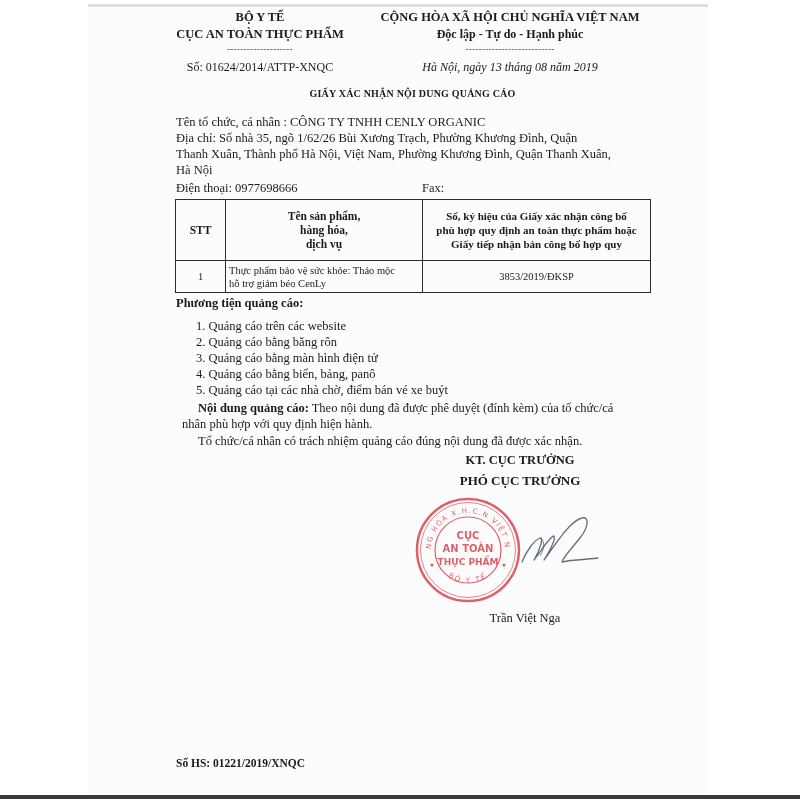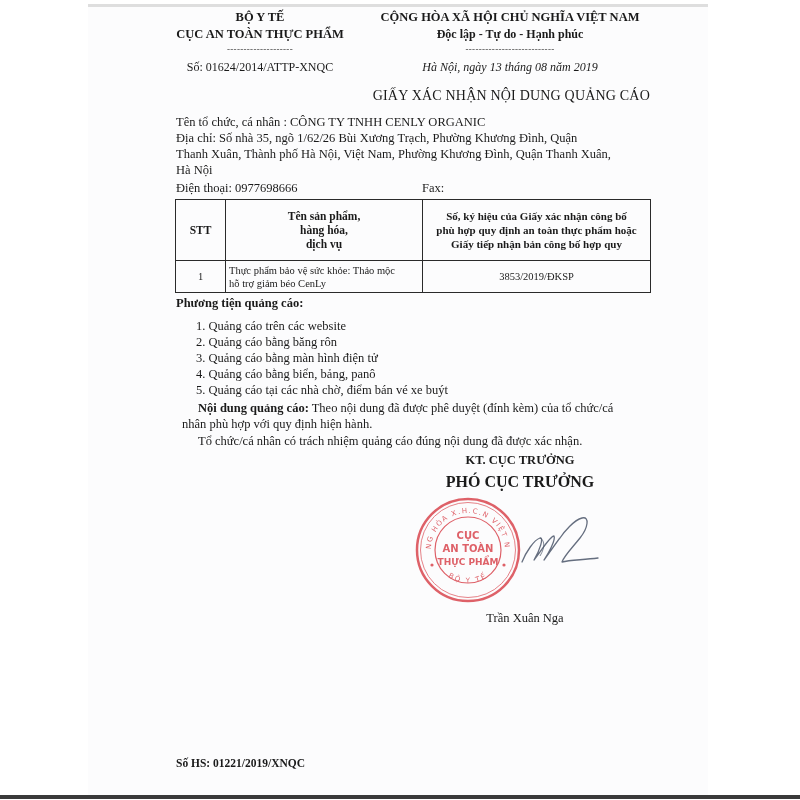--- a/index.html
+++ b/index.html
@@ -35,21 +35,21 @@
     }
     .abs { position: absolute; white-space: nowrap; }
     .bold { font-weight: bold; }
     .italic { font-style: italic; }
     .center { text-align: center; }
 
     .hdr-left { left: 160px; width: 200px; text-align: center; font-size: 12.5px; font-weight: bold; line-height: 17px; }
     .hdr-right { left: 365px; width: 290px; text-align: center; font-size: 12.5px; font-weight: bold; line-height: 17px; }
     .dashes { font-weight: normal; font-size: 9px; letter-spacing: 0.3px; line-height: 10px; color: #333; }
 
-    .title { left: 175px; width: 475px; text-align: right; top: 88px; font-size: 14px; font-weight: normal; letter-spacing: 0.2px; }
+    .title { left: 175px; width: 475px; text-align: center; top: 88px; font-size: 10px; font-weight: bold; letter-spacing: 0.2px; }
 
     .line { font-size: 12.5px; line-height: 16px; left: 176px; }
 
     table.products {
       position: absolute;
       left: 175px;
       top: 199px;
       width: 476px;
       border-collapse: collapse;
       font-size: 11.5px;
@@ -149,21 +149,21 @@
 <div class="abs list" style="top:366px;">4. Quảng cáo bằng biển, bảng, panô</div>
 <div class="abs list" style="top:382px;">5. Quảng cáo tại các nhà chờ, điểm bán vé xe buýt</div>
 
 <div class="abs line" style="top:400px; left:198px;">
   <span class="bold">Nội dung quảng cáo:</span><span> Theo nội dung đã được phê duyệt (đính kèm) của tổ chức/cá</span>
 </div>
 <div class="abs line" style="top:416px; left:182px;">nhân phù hợp với quy định hiện hành.</div>
 <div class="abs line" style="top:433px; left:198px;">Tổ chức/cá nhân có trách nhiệm quảng cáo đúng nội dung đã được xác nhận.</div>
 
 <div class="abs bold center" style="top:453px; left:420px; width:200px; font-size:12.5px;">KT. CỤC TRƯỞNG</div>
-<div class="abs bold center" style="top:473px; left:420px; width:200px; font-size:16px;">PHÓ CỤC TRƯỞNG</div>
+<div class="abs bold center" style="top:473px; left:420px; width:200px; font-size:13px;">PHÓ CỤC TRƯỞNG</div>
 
 <svg class="stamp" viewBox="0 0 110 110">
   <defs>
     <path id="stampTopArc" d="M 18 55 A 37 37 0 0 1 92 55"></path>
     <path id="stampBottomArc" d="M 30 78 A 37 37 0 0 0 80 78"></path>
   </defs>
   <g opacity="0.85">
     <circle cx="55" cy="55" r="51" fill="none" stroke="#d9464f" stroke-width="2.5"></circle>
     <circle cx="55" cy="55" r="47.5" fill="none" stroke="#d9464f" stroke-width="0.8"></circle>
     <circle cx="55" cy="55" r="33" fill="none" stroke="#d9464f" stroke-width="1.2"></circle>
@@ -179,15 +179,15 @@
     <text x="55" y="57" text-anchor="middle" font-family="'DejaVu Sans', sans-serif" font-weight="bold" font-size="10" fill="#d9464f">AN TOÀN</text>
     <text x="55" y="70" text-anchor="middle" font-family="'DejaVu Sans', sans-serif" font-weight="bold" font-size="9" fill="#d9464f">THỰC PHẨM</text>
   </g>
 </svg>
 
 <svg class="signature" viewBox="0 0 80 60">
   <path d="M 2 52 C 6 42, 14 30, 20 28 C 24 27, 20 40, 14 50 C 22 40, 30 26, 34 26 C 36 30, 28 44, 24 50 C 30 42, 38 30, 40 28 C 44 22, 54 10, 62 8 C 70 6, 68 18, 60 28 C 52 38, 44 46, 42 52 C 50 50, 62 50, 78 48" fill="none" stroke="#4a5568" stroke-width="1.3" stroke-linecap="round" stroke-linejoin="round" opacity="0.85"></path>
   <path d="M 20 28 C 24 30, 26 36, 20 46" fill="none" stroke="#4a5568" stroke-width="1" opacity="0.7"></path>
 </svg>
 
-<div class="abs center" style="top:611px; left:460px; width:130px; font-size:12.5px;">Trần Xuân Nga</div>
+<div class="abs center" style="top:611px; left:460px; width:130px; font-size:12.5px;">Trần Việt Nga</div>
 
 <div class="abs" style="top:757px; left:176px; font-size:11.5px; font-weight:bold;">Số HS: 01221/2019/XNQC</div>
 
 </body></html>

